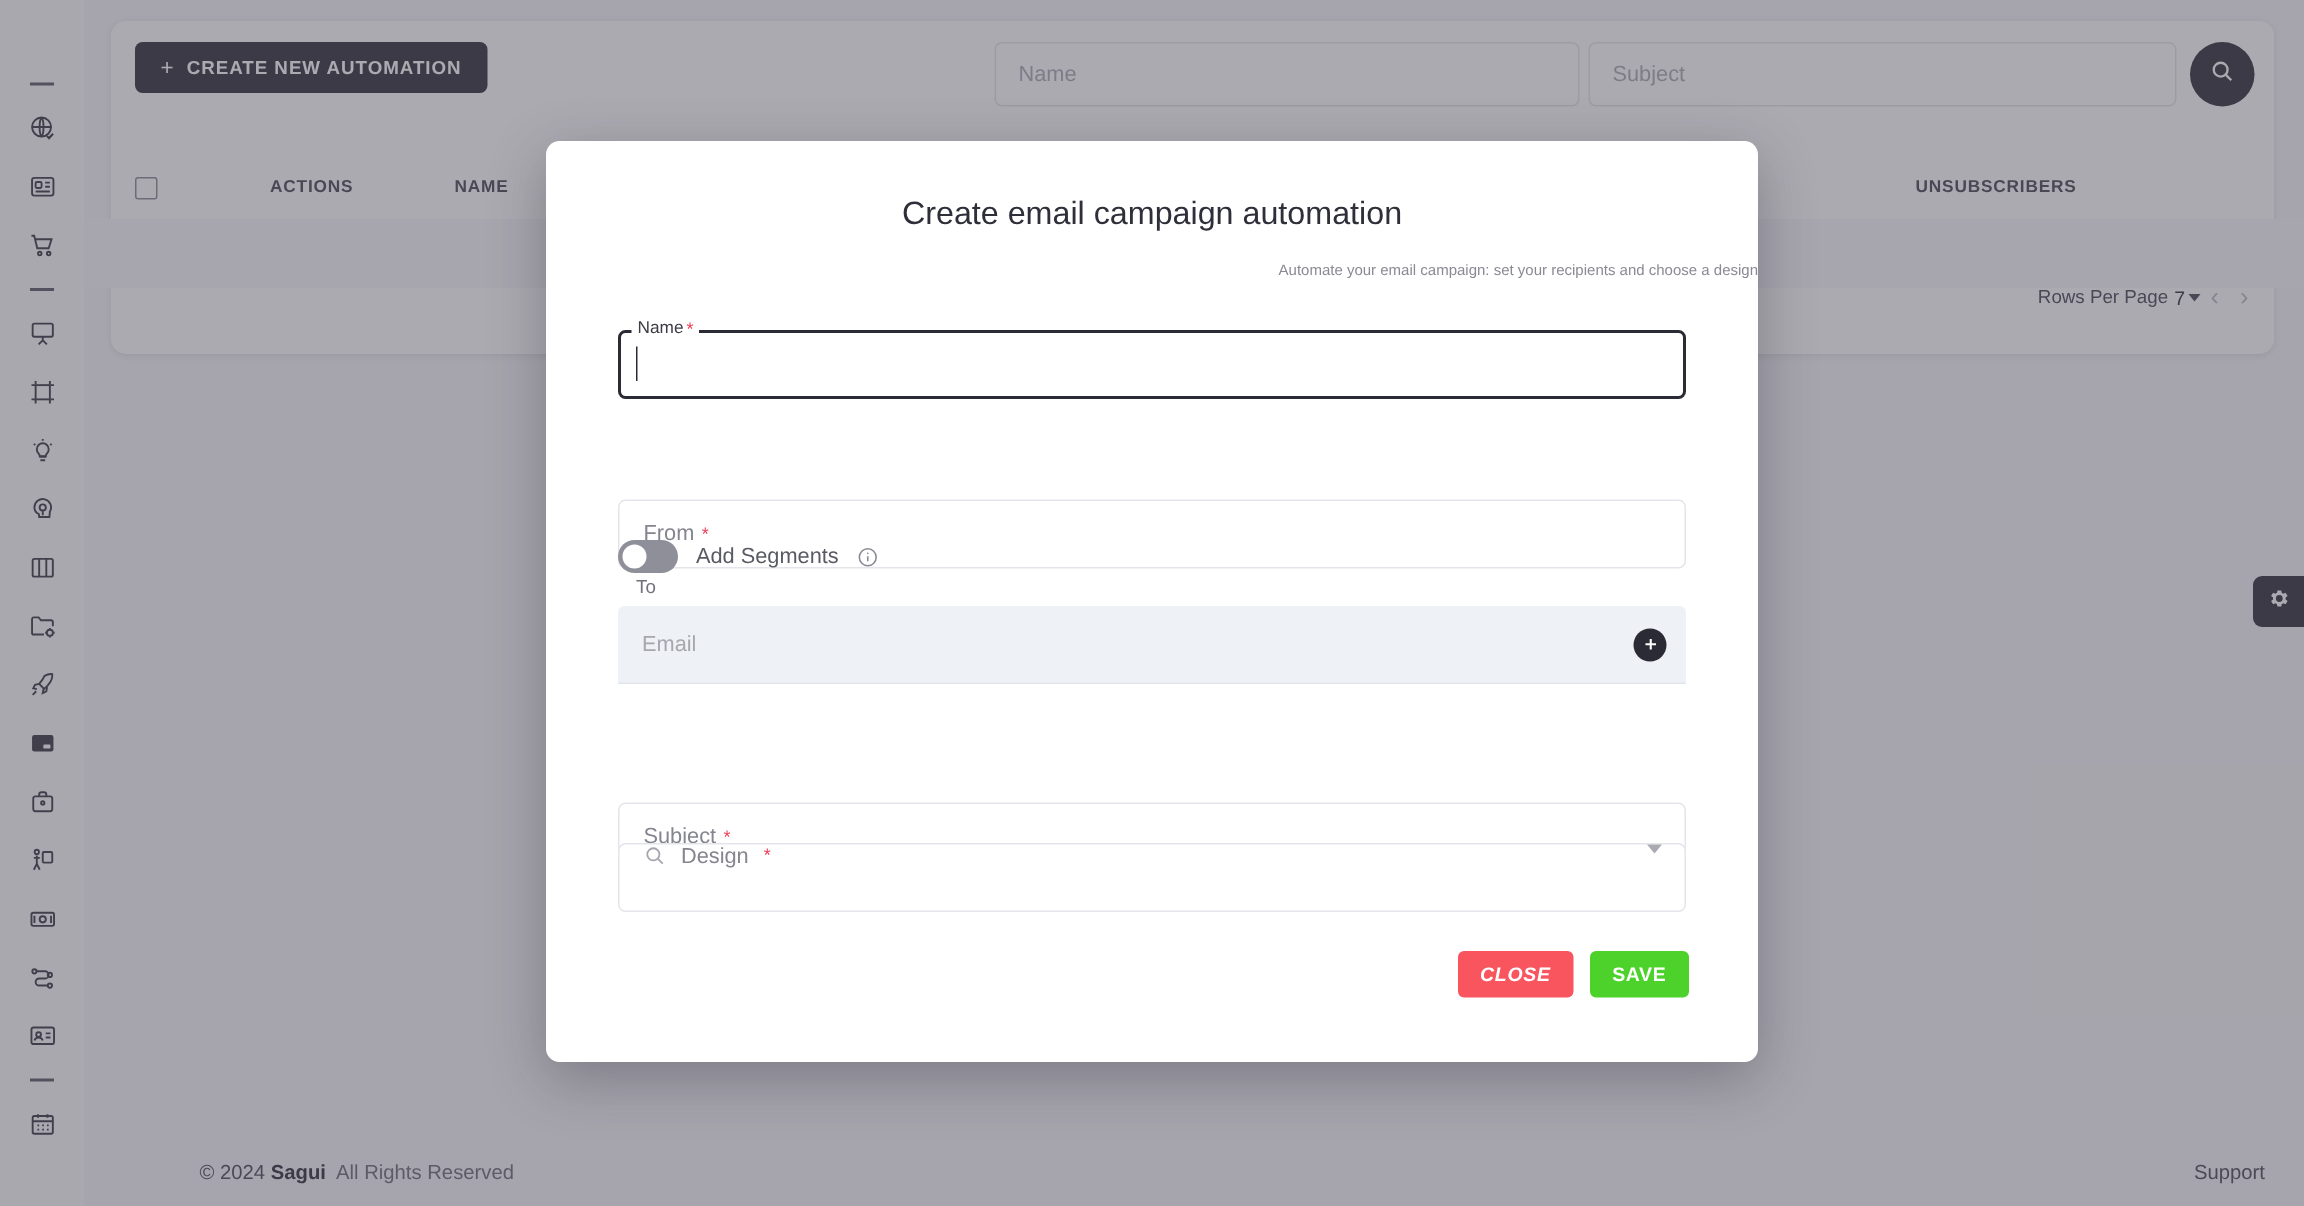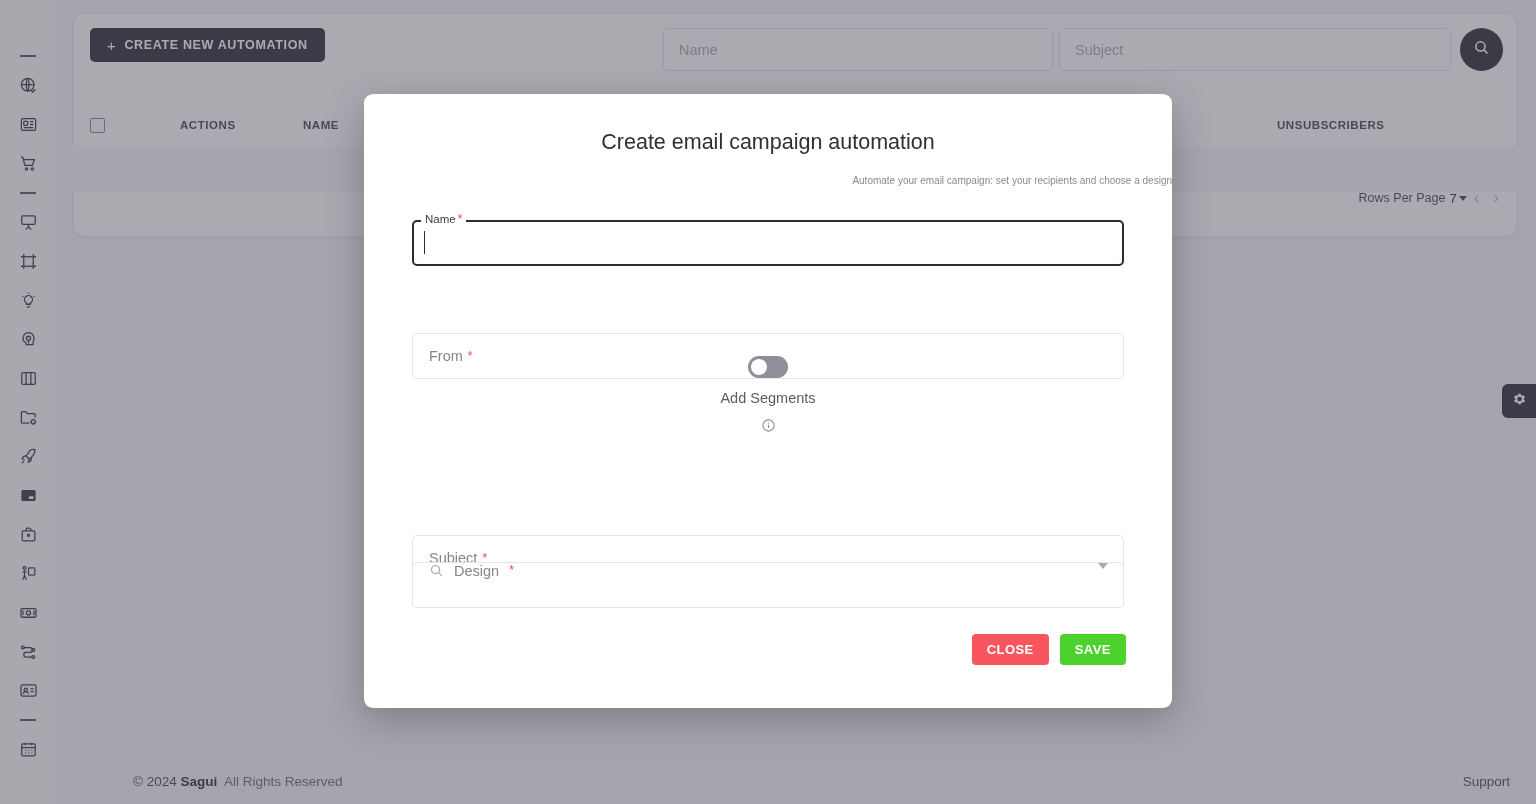--- a/index.html
+++ b/index.html
@@ -172,21 +172,21 @@
     height: 46px; border: 1px solid #e4e5ea; border-radius: 5px;
     background: #ffffff;
     display: flex; align-items: center; padding: 0 16px;
     font-size: 14.5px; color: #85858f; margin-top: 43px;
   }
   #from-field { top: 196px; }
   #subject-field { top: 398px; }
 
   #toggle-row {
     top: 262px; height: 30px;
-    display: flex; align-items: center; gap: 12px; flex-direction: column;
+    display: flex; align-items: center; gap: 12px;
   }
   #toggle-switch {
     width: 40px; height: 22px; border-radius: 11px; background: #8f8f99;
     position: relative; flex: 0 0 auto;
   }
   #toggle-switch .knob {
     position: absolute; left: 3px; top: 3px;
     width: 16px; height: 16px; border-radius: 50%; background: #ffffff;
   }
   #toggle-label { font-size: 14.5px; color: #5a5a64; }
@@ -229,21 +229,21 @@
   #modal-actions {
     position: absolute; right: 46px; top: 540px;
     display: flex; gap: 11px;
   }
   .m-btn {
     height: 31px; padding: 0 15px; border: none; border-radius: 4px;
     color: #ffffff; font-size: 13px; font-weight: 700; letter-spacing: .45px;
     font-family: "Liberation Sans", sans-serif;
     display: flex; align-items: center; justify-content: center;
   }
-  #close-btn { background: #f8555f; }
+  #close-btn { background: #f8555f; font-style: italic; }
   #save-btn  { background: #4dd22b; }
 </style>
 </head>
 <body>
 
 <div id="app-root">
 
   <div id="sidebar">
     <div class="side-divider"></div>
 
@@ -515,20 +515,31 @@
     <span id="toggle-label">Add Segments</span>
     <span id="info-icon">
       <svg width="15" height="15" viewBox="0 0 24 24" fill="none" stroke="currentColor" stroke-width="1.7">
         <circle cx="12" cy="12" r="9"></circle>
           <path d="M12 10.8v5.4"></path>
           <circle cx="12" cy="7.8" r=".9" fill="currentColor" stroke="none"></circle>
       </svg>
     </span>
   </div>
 
+  <div class="field-row" id="to-group">
+    <div id="to-label">To</div>
+    <div id="email-field">
+      <span>Email</span>
+      <span id="add-email-btn">
+        <svg width="13" height="13" viewBox="0 0 24 24" fill="none" stroke="currentColor" stroke-width="2.6">
+          <path d="M12 5.5v13M5.5 12h13"></path>
+        </svg>
+      </span>
+    </div>
+  </div>
 
   <div class="field-row plain-field" id="subject-field">
     <span>Subject</span>
     <span class="req" style="margin-left:5px">*</span>
   </div>
 
   <div class="field-row" id="design-field">
     <span class="srch">
       <svg width="15" height="15" viewBox="0 0 24 24" fill="none" stroke="currentColor" stroke-width="1.9">
         <circle cx="10.5" cy="10.5" r="6.5"></circle>

